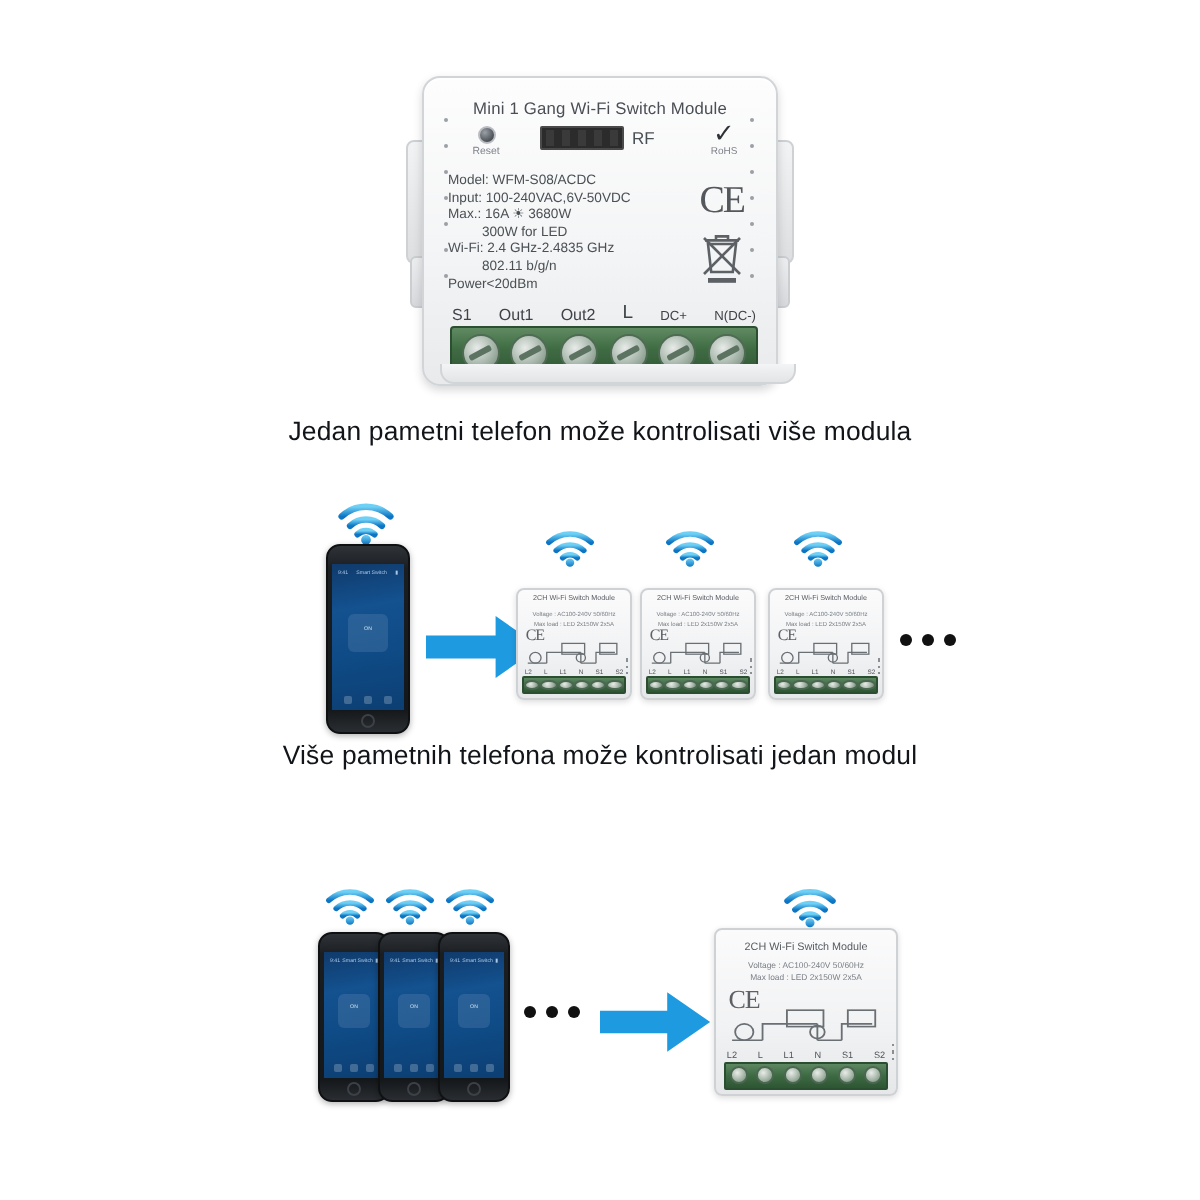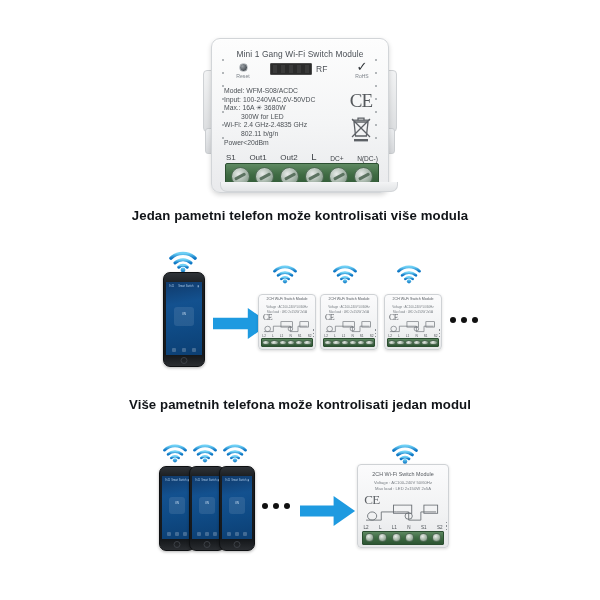--- a/index.html
+++ b/index.html
@@ -107,24 +107,24 @@
   }
   .hero-foot {
     position: absolute; left: 8px; bottom: 0px; width: 178px; height: 10px;
     background: linear-gradient(180deg,#f3f4f5,#e2e4e6);
     border: 1px solid #d2d5d8; border-top: none; border-radius: 0 0 7px 7px;
   }
 
   
   .caption {
     position: absolute; width: 100%; text-align: center;
-    font-size: 13.2px; font-weight: bold; color: #111418; letter-spacing: .1px;
+    font-size: 13.2px; font-weight: normal; color: #111418; letter-spacing: .1px;
   }
   .caption.one { top: 208px; }
-  .caption.two { top: 397px; }
+  .caption.two { top: 370px; }
 
   
   .wifi { position: absolute; }
   .wifi svg { display: block; }
 
   
   .phone {
     position: absolute; border-radius: 7px;
     background: linear-gradient(180deg,#2f3338 0%,#1b1e21 12%,#15181b 88%,#2a2d31 100%);
     border: 1px solid #0e1012;

